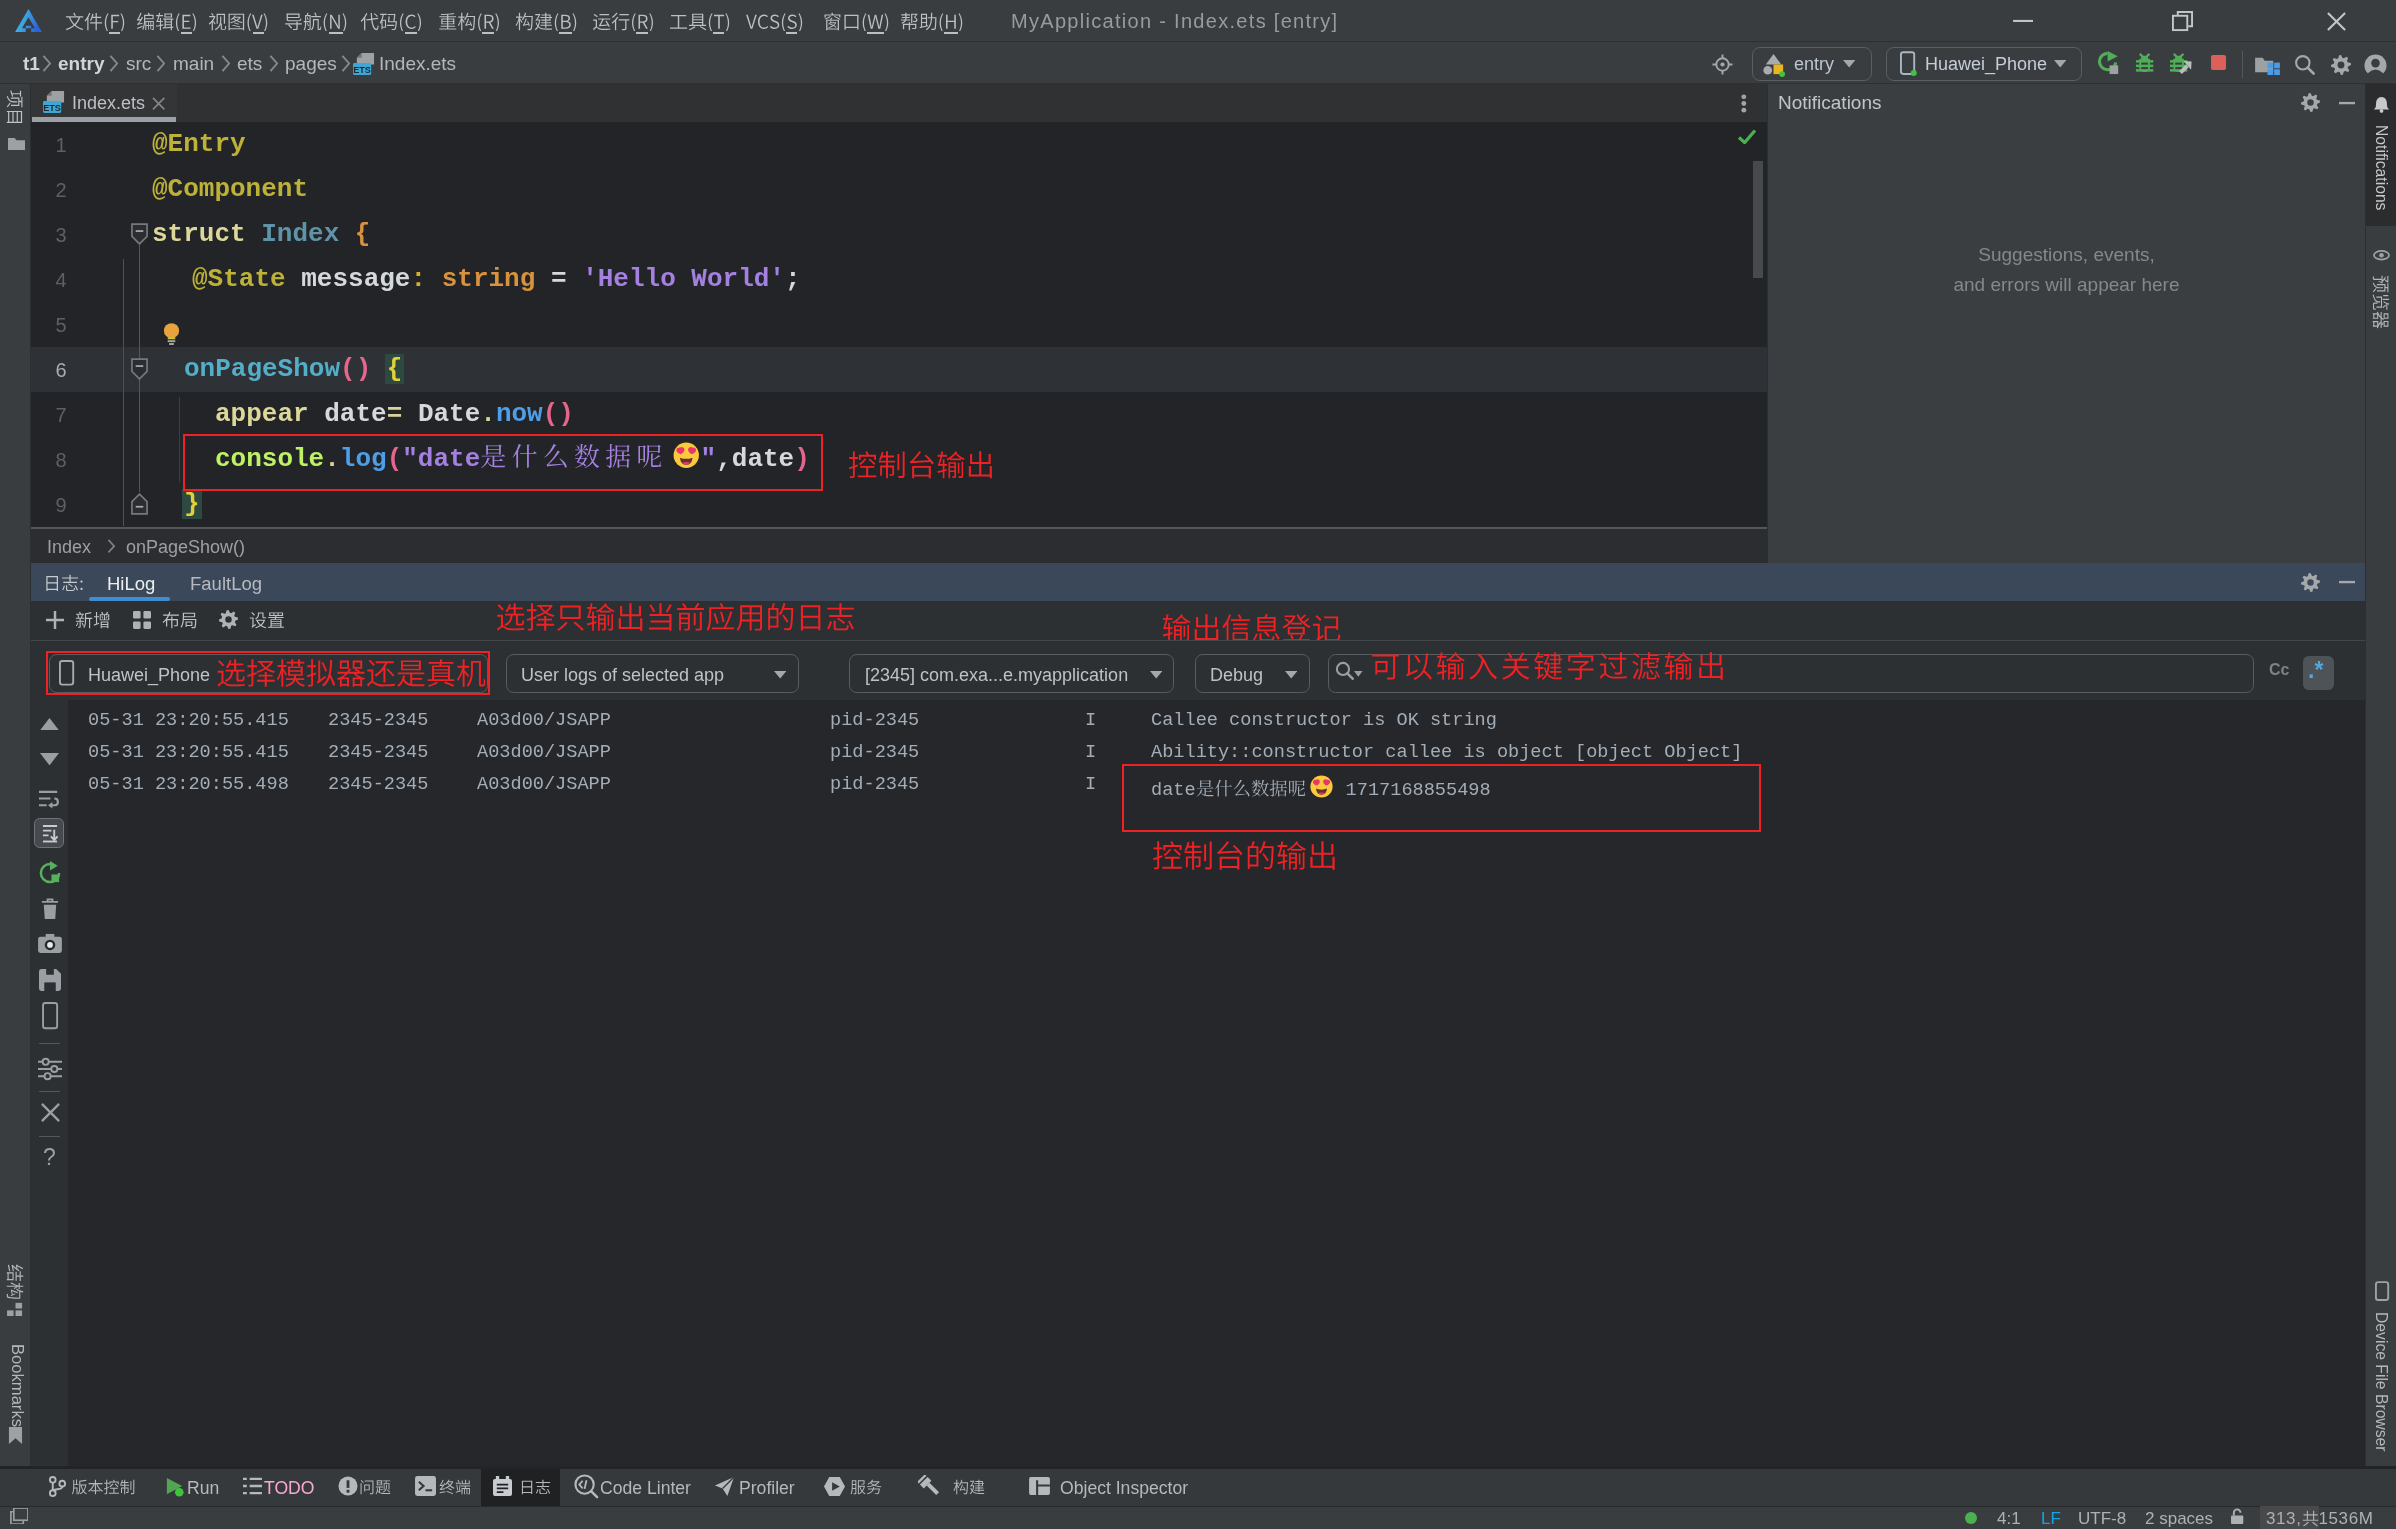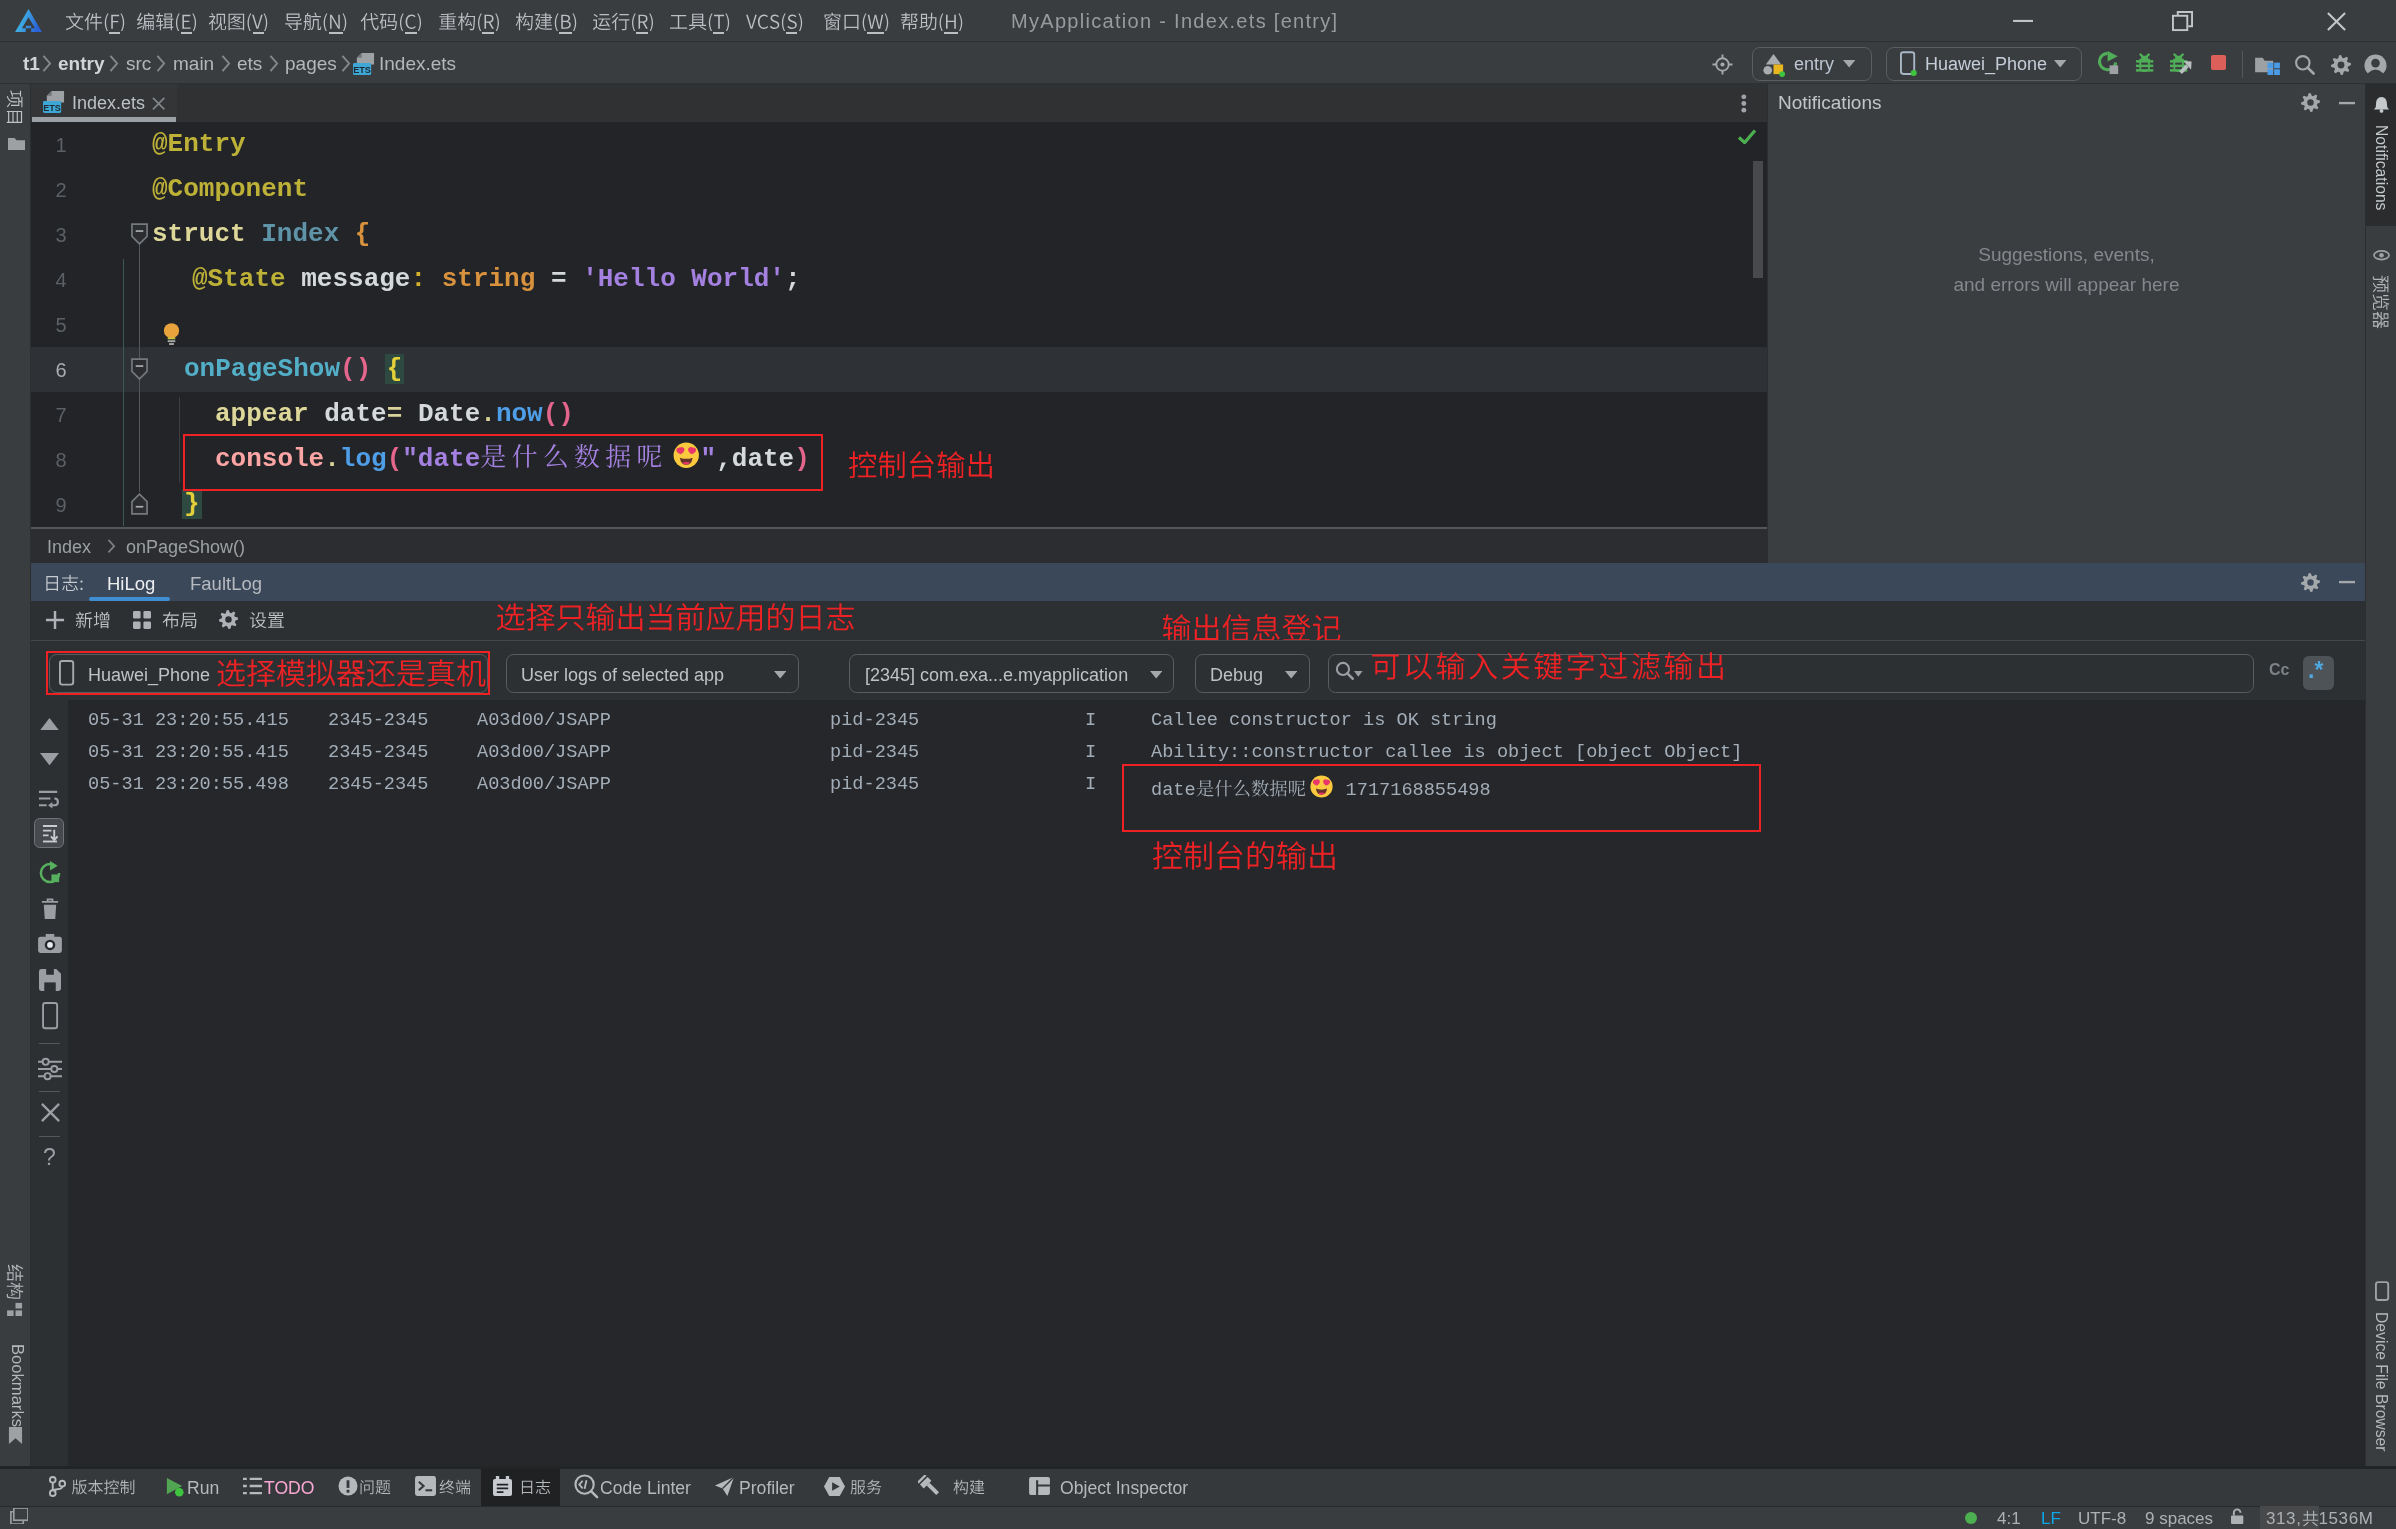--- a/index.html
+++ b/index.html
@@ -274,21 +274,21 @@
     <rect x="6" y="16" width="8" height="2" fill="#c8c53e"></rect>
     <rect x="6" y="19" width="8" height="2" fill="#a8a8a8"></rect>
     <rect x="7.5" y="22" width="5" height="2" fill="#a8a8a8"></rect>
   </svg>
 <div class="cl" style="left:152px;top:122px;height:45px;line-height:45px"><span style="color:#bdb138">@Entry</span></div>
 <div class="cl" style="left:152px;top:167px;height:45px;line-height:45px"><span style="color:#bdb138">@Component</span></div>
 <div class="cl" style="left:152px;top:212px;height:45px;line-height:45px"><span style="color:#ded79a;font-weight:bold">struct</span> <span style="color:#5f94a8">Index</span> <span style="color:#d8923e">{</span></div>
 <div class="cl" style="left:192px;top:257px;height:45px;line-height:45px"><span style="color:#bdb138">@State</span> <span style="color:#d6d9dc;font-weight:bold">message</span><span style="color:#d6b12c">:</span> <span style="color:#d8923e">string</span> <span style="color:#d6d9dc">=</span> <span style="color:#a480e0">'Hello World'</span><span style="color:#d6d9dc">;</span></div>
 <div class="cl" style="left:184px;top:347px;height:45px;line-height:45px"><span style="color:#53aec8">onPageShow</span><span style="color:#e5668c">()</span> <span style="color:#e2cf3a;background:#2e4a40;padding:0 1.9px;margin:0 -1.9px">{</span></div>
 <div class="cl" style="left:215px;top:392px;height:45px;line-height:45px"><span style="color:#ded79a;font-weight:bold">appear</span> <span style="color:#d6d9dc">date</span><span style="color:#d9d29a">=</span> <span style="color:#d6d9dc;font-weight:bold">Date</span><span style="color:#d9d29a">.</span><span style="color:#4f9ee8">now</span><span style="color:#e5668c">()</span></div>
-<div class="cl" style="left:215px;top:437px;height:45px;line-height:45px"><span style="color:#fca5a5">console</span><span style="color:#d9d29a">.</span><span style="color:#4f9ee8">log</span><span style="color:#e5668c">(</span><span style="color:#a480e0">"date</span><svg style="display:inline-block;vertical-align:-2.9px" width="188" height="26" viewBox="0 0 7200 1000">
+<div class="cl" style="left:215px;top:437px;height:45px;line-height:45px"><span style="color:#bef264">console</span><span style="color:#d9d29a">.</span><span style="color:#4f9ee8">log</span><span style="color:#e5668c">(</span><span style="color:#a480e0">"date</span><svg style="display:inline-block;vertical-align:-2.9px" width="188" height="26" viewBox="0 0 7200 1000">
       <path fill="#a480e0" d="M718 264V376H290V264ZM718 235H290V126H718ZM223 97V458H233C260 458 290 444 290 437V405H718V449H729C751 449 784 434 785 428V139C806 135 822 127 828 119L746 56L708 97H295L223 64ZM267 572C239 703 172 854 36 946L46 958C157 904 231 825 279 741C347 900 448 934 632 934C704 934 861 934 925 934C927 909 940 890 964 886V872C886 874 710 874 635 874C599 874 565 873 535 871V690H840C854 690 864 685 867 674C833 642 778 599 778 599L730 661H535V522H928C942 522 951 517 954 507C920 475 865 432 865 432L817 493H46L55 522H468V861C388 844 332 805 290 720C308 686 322 651 332 617C354 618 366 610 371 597Z M1518 381 1526 410H1794V950H1808C1834 950 1863 933 1863 923V410H2139C2153 410 2163 405 2165 394C2132 363 2077 319 2077 319L2028 381H1863V93C1889 90 1897 80 1899 65L1794 53V381ZM1474 42C1420 235 1325 431 1235 553L1250 562C1296 518 1341 465 1382 406V956H1395C1421 956 1448 939 1449 933V344C1466 341 1476 334 1480 325L1442 311C1480 244 1513 172 1542 97C1566 98 1578 89 1581 77Z M2924 90 2816 39C2726 247 2583 443 2455 556L2467 568C2623 469 2773 306 2882 105C2905 109 2918 101 2924 90ZM3050 587 3037 595C3086 650 3144 725 3189 798C2954 813 2737 825 2612 830C2766 698 2947 492 3032 358C3053 363 3068 354 3073 345L2972 286C2902 433 2710 694 2578 813C2568 822 2543 827 2543 827L2577 918C2586 915 2594 909 2601 898C2848 871 3056 842 3202 820C3225 861 3243 901 3253 936C3342 1003 3388 797 3050 587Z M4106 107 4018 72C3999 127 3975 187 3957 224L3973 234C4003 205 4040 162 4070 123C4090 125 4102 117 4106 107ZM3699 83 3687 90C3717 122 3749 177 3754 220C3810 265 3866 149 3699 83ZM3890 532C3919 535 3928 526 3932 515L3838 484C3829 508 3811 545 3791 585H3642L3651 615H3775C3749 663 3721 712 3700 740C3758 752 3832 776 3896 807C3837 865 3757 909 3652 941L3658 957C3781 931 3872 888 3939 830C3971 849 3998 869 4017 891C4069 908 4089 840 3983 785C4023 739 4052 684 4074 621C4096 621 4106 618 4114 609L4047 548L4008 585H3862ZM4009 615C3992 671 3968 721 3934 764C3893 750 3840 737 3773 730C3796 696 3822 654 3845 615ZM4331 68 4224 44C4202 222 4151 403 4090 525L4105 534C4138 494 4167 446 4193 393C4212 506 4241 610 4286 701C4226 796 4138 876 4013 943L4022 957C4152 904 4247 837 4315 755C4363 835 4425 904 4508 958C4518 928 4541 914 4570 910L4573 900C4479 852 4407 787 4351 708C4426 596 4462 460 4480 298H4548C4562 298 4571 293 4574 282C4541 251 4489 209 4489 209L4441 268H4245C4265 212 4281 152 4295 91C4317 90 4328 81 4331 68ZM4234 298H4406C4394 432 4368 550 4315 651C4266 565 4232 466 4209 358ZM4075 196 4033 249H3917V79C3942 75 3951 66 3953 52L3855 42V250L3647 249L3655 279H3825C3782 360 3715 435 3635 491L3645 507C3729 465 3801 412 3855 347V489H3868C3890 489 3917 475 3917 466V316C3964 355 4018 412 4037 457C4104 495 4140 363 3917 295V279H4126C4140 279 4150 274 4152 263C4123 234 4075 196 4075 196Z M5261 139H5648V284H5261ZM5278 643V957H5287C5313 957 5340 942 5340 936V891H5640V952H5650C5671 952 5703 937 5704 931V684C5724 680 5740 672 5747 664L5666 602L5630 643H5515V489H5735C5749 489 5759 484 5762 473C5729 443 5676 401 5676 401L5631 460H5515V361C5538 358 5548 348 5550 335L5452 324V460H5259C5261 421 5261 383 5261 348V314H5648V348H5658C5679 348 5711 333 5711 327V146C5727 143 5741 136 5746 129L5673 74L5640 110H5273L5198 77V349C5198 543 5186 756 5083 929L5098 939C5212 810 5247 641 5257 489H5452V643H5345L5278 612ZM5340 862V671H5640V862ZM4825 564 4861 647C4871 644 4879 635 4882 622L4981 573V856C4981 871 4976 876 4959 876C4942 876 4855 870 4855 870V886C4894 891 4915 898 4929 909C4941 920 4946 938 4949 958C5035 948 5044 916 5044 862V540L5181 466L5176 452L5044 497V300H5155C5169 300 5177 295 5180 284C5153 254 5107 214 5107 214L5066 271H5044V80C5069 77 5079 67 5081 53L4981 42V271H4841L4849 300H4981V517C4913 539 4857 557 4825 564Z M6269 158V623H6138V158ZM6077 129V785H6088C6115 785 6138 769 6138 761V652H6269V740H6278C6301 740 6330 723 6331 715V170C6351 166 6367 158 6374 150L6296 88L6259 129H6143L6077 97ZM6487 139H6835V304H6487ZM6422 110V409C6422 608 6398 797 6253 945L6268 956C6465 813 6487 596 6487 408V332H6835V388H6844C6866 388 6899 375 6900 369V152C6919 148 6935 139 6942 131L6861 70L6825 110H6499L6422 77ZM6857 459C6811 504 6710 585 6626 637V439C6647 436 6655 426 6657 414L6564 403V851C6564 904 6581 920 6660 920H6768C6925 920 6957 908 6957 878C6957 866 6951 858 6929 850L6926 713H6913C6902 772 6891 830 6884 845C6879 854 6875 857 6863 858C6850 860 6816 860 6769 860H6670C6632 860 6626 854 6626 837V658C6727 620 6841 558 6896 524C6910 530 6921 529 6928 523Z"></path>
     </svg><svg width="28.5" height="28.5" viewBox="0 0 36 36" style="display:inline-block;vertical-align:-3.8px;margin-left:3.8px">
       <circle cx="18" cy="18" r="16" fill="#fbc93d"></circle>
       <path d="M10.2,8.3 C12.4,6.6 15.2,8 15.6,10.4 C16,12.8 13.5,15.9 10.9,16.6 C8.3,15.9 5.2,13.6 5.6,11.2 C6,8.8 8,8 10.2,8.3 Z" fill="#e8356a"></path>
       <path d="M25.8,8.3 C23.6,6.6 20.8,8 20.4,10.4 C20,12.8 22.5,15.9 25.1,16.6 C27.7,15.9 30.8,13.6 30.4,11.2 C30,8.8 28,8 25.8,8.3 Z" fill="#e8356a"></path>
       <path d="M10,21 Q18,24 26,21 Q25,30 18,30 Q11,30 10,21 Z" fill="#65332b"></path>
       <path d="M13,27.5 Q18,25.5 23,27.5 Q21,29.8 18,29.8 Q15,29.8 13,27.5 Z" fill="#e8356a"></path>
     </svg><span style="color:#a480e0">"</span><span style="color:#d6d9dc">,date</span><span style="color:#e5668c">)</span></div>
 <div class="cl" style="left:184px;top:482px;height:45px;line-height:45px"><span style="color:#e2cf3a;background:#2e4a40;padding:0 1.9px;margin:0 -1.9px">}</span></div>
 <svg class="abs" style="left:1738px;top:129px" width="18" height="15" viewBox="0 0 19 16">
@@ -551,21 +551,21 @@
 <div style="left:1060px;top:1478px;font-size:17.6px;color:#b6b9bc">Object Inspector</div>
 <div style="left:0;top:1506px;width:2397px;height:24px;background:#3a3d40;border-top:1px solid #27292b"></div>
 <svg class="abs" style="left:9.5px;top:1508px" width="18" height="16" viewBox="0 0 19 17">
     <rect x="4" y="0" width="15" height="13" fill="none" stroke="#9a9da0" stroke-width="1.8"></rect>
     <path d="M4,4 L0.9,4 L0.9,17 L14,17 L14,13" fill="none" stroke="#9a9da0" stroke-width="1.8"></path>
   </svg>
 <div style="left:1965px;top:1512px;width:12.4px;height:12.4px;border-radius:50%;background:#4db050"></div>
 <div style="left:1997px;top:1509px;font-size:17px;color:#aeb1b4">4:1</div>
 <div style="left:2041px;top:1509px;font-size:17px;color:#0ea5e9">LF</div>
 <div style="left:2078px;top:1509px;font-size:17px;color:#aeb1b4">UTF-8</div>
-<div style="left:2145px;top:1509px;font-size:17px;color:#aeb1b4">9 spaces</div>
+<div style="left:2145px;top:1509px;font-size:17px;color:#aeb1b4">2 spaces</div>
 <svg class="abs" style="left:2230px;top:1508px" width="14.3" height="17" viewBox="0 0 15 18">
     <rect x="1" y="8" width="13" height="9" rx="1" fill="#aeb1b4"></rect>
     <path d="M4,8 L4,5 A3.5,3.5 0 0 1 11,5" fill="none" stroke="#aeb1b4" stroke-width="2"></path>
   </svg>
 <div style="left:2260px;top:1506px;width:59px;height:24px;background:#47494b"></div>
 <div style="left:2266px;top:1509px;font-size:17px;letter-spacing:0.6px;color:#aeb1b4;white-space:nowrap">313,<span style="display:inline-block;vertical-align:-3.3px"><svg style="display:inline-block" width="17" height="17" viewBox="0 0 1000 1000">
         <path fill="#aeb1b4" d="M591 728C686 798 809 898 869 958L931 916C867 856 742 760 648 693ZM333 694C276 770 163 858 64 912C79 924 102 945 116 959C218 901 332 808 403 721ZM91 257V321H284V567H49V632H956V567H717V321H919V257H717V51H648V257H352V51H284V257ZM352 567V321H648V567Z"></path>
       </svg></span>1536M</div>
 
 </body></html>

